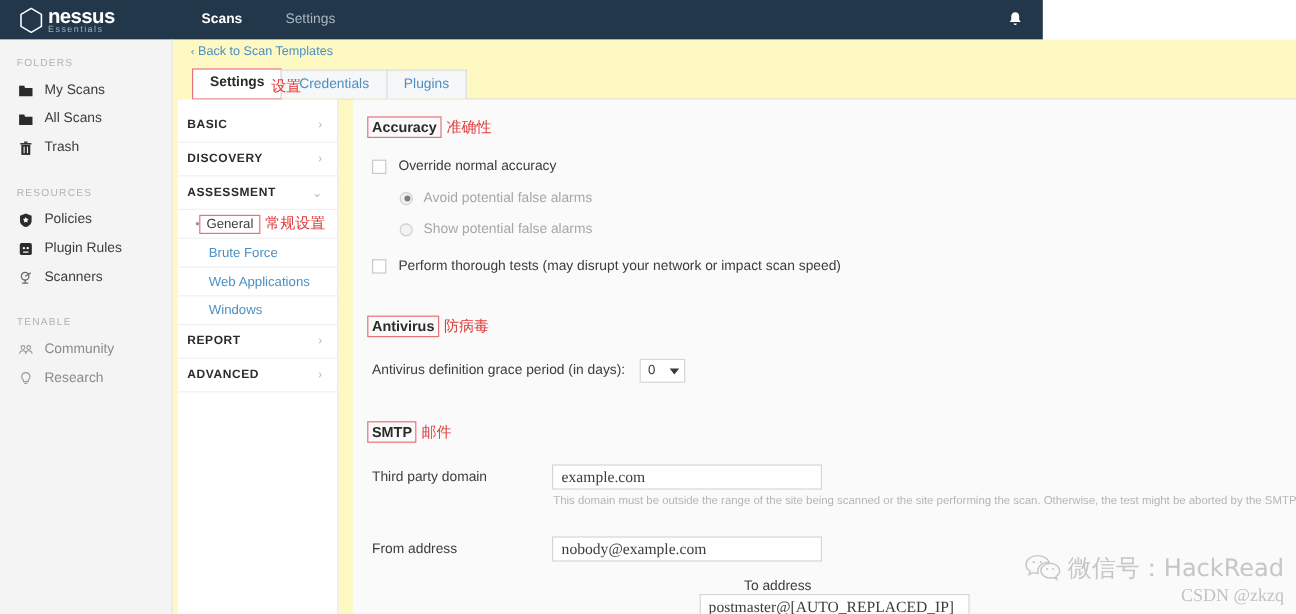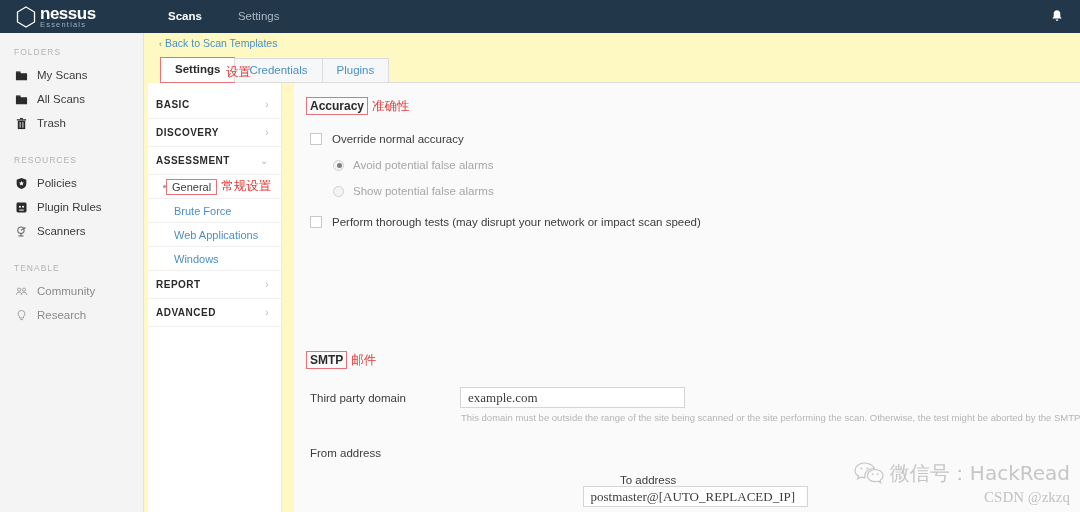--- a/index.html
+++ b/index.html
@@ -10,21 +10,21 @@
     background: #ffffff;
     font-family: "Liberation Sans", sans-serif;
     font-size: 12px;
     color: #3c3c3c;
   }
   #app { position: relative; width: 1080px; height: 512px; }
 
   
   .topbar {
     position: absolute; top: 0; left: 0;
-    width: 1080px; height: 33px;
+    width: 869px; height: 33px;
     background: #22374a;
     display: flex; align-items: flex-end;
   }
   .logo-wrap {
     width: 130px; height: 33px;
     display: flex; align-items: center; padding-left: 16px;
   }
   .logo-mark { width: 20px; height: 22px; margin-right: 4px; flex: none; }
   .logo-text { line-height: 1; }
   .logo-name {
@@ -394,34 +394,47 @@
         <div class="row" style="padding-left:39px; margin-top:14px;">
           <span class="rdo"></span>
           <span class="lbl dis">Show potential false alarms</span>
         </div>
         <div class="row" style="padding-left:16px; margin-top:19px;">
           <span class="cbx"></span>
           <span class="lbl">Perform thorough tests (may disrupt your network or impact scan speed)</span>
         </div>
       </div>
 
+      <div class="sec" style="top:180px;">
+        <div style="padding-left:12px;">
+          <span class="sec-title boxed">Antivirus</span><span class="cn">防病毒</span>
+        </div>
+        <div class="row" style="padding-left:16px; margin-top:18px;">
+          <span class="lbl" style="width:auto; margin-right:12px;">Antivirus definition grace period (in days):</span>
+          <span class="sel">
+            <span>0</span>
+            <span class="tri"></span>
+          </span>
+        </div>
+      </div>
 
       <div class="sec" style="top:268px;">
         <div style="padding-left:12px;">
           <span class="sec-title boxed">SMTP</span><span class="cn">邮件</span>
         </div>
 
         <div class="row" style="padding-left:16px; margin-top:18px;">
           <span class="field-label">Third party domain</span>
           <input class="inp" type="text" value="example.com" style="">
         </div>
         <div class="helper" style="top:61px;">This domain must be outside the range of the site being scanned or the site performing the scan. Otherwise, the test might be aborted by the SMTP server.</div>
 
         <div class="row" style="padding-left:16px; margin-top:39px;">
           <span class="field-label">From address</span>
+          <input class="inp" type="text" value="nobody@example.com" style="">
         </div>
 
         <div class="row" style="padding-left:16px; margin-top:15px;flex-direction:column;">
           <span class="field-label">To address</span>
           <input class="inp" type="text" value="postmaster@[AUTO_REPLACED_IP]" style="">
         </div>
       </div>
 
     </div>
   </div>

